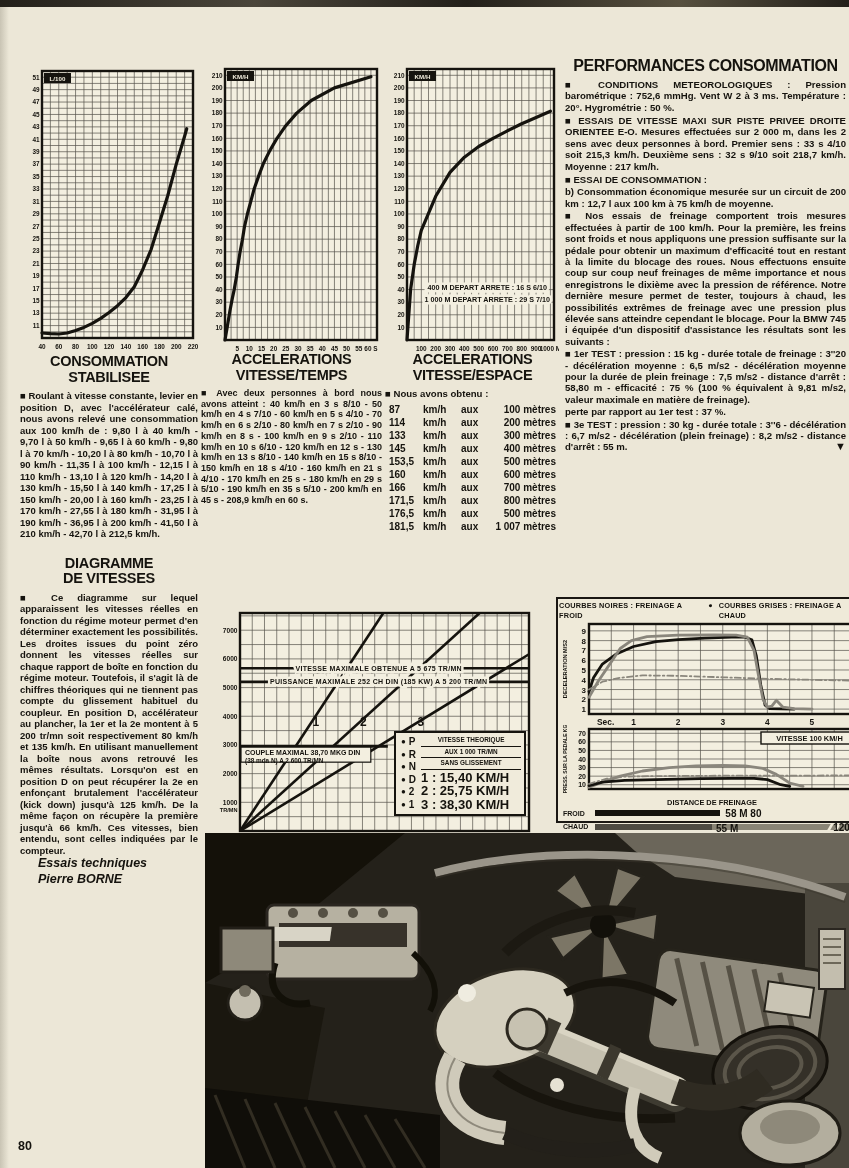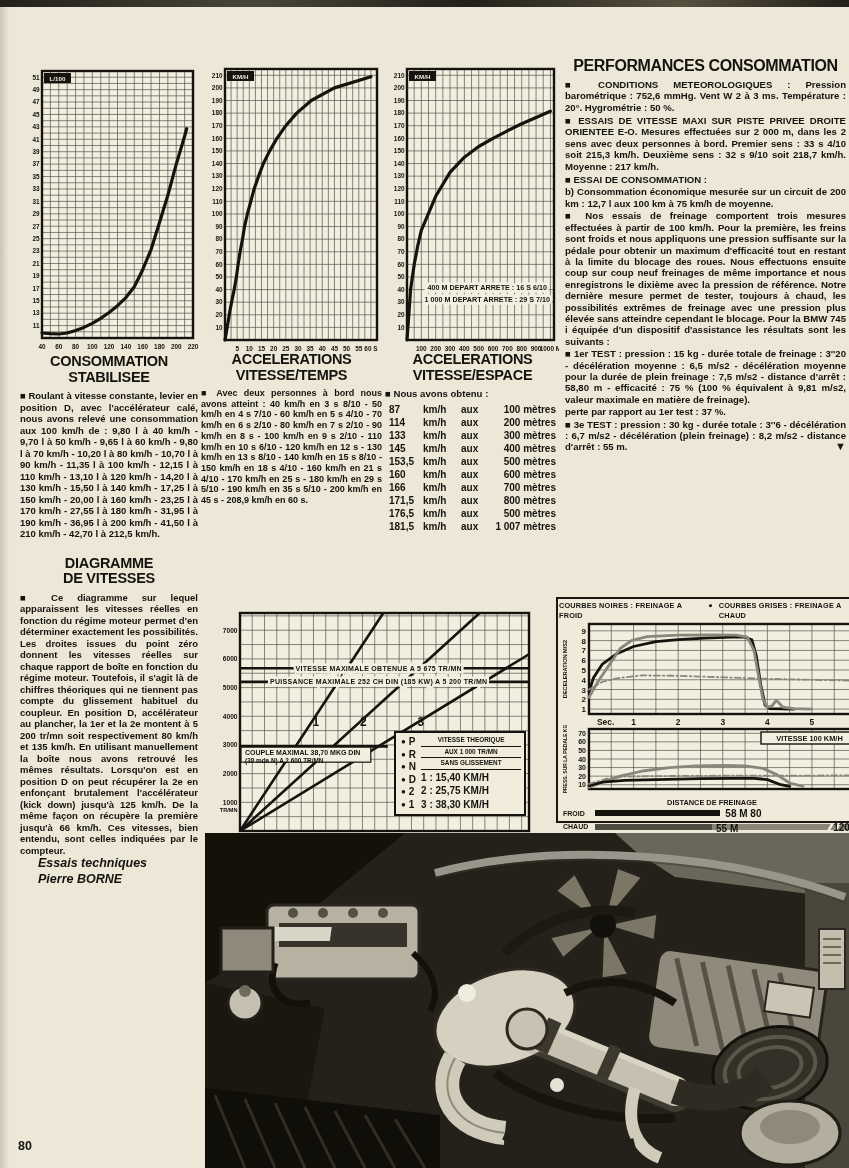--- a/index.html
+++ b/index.html
@@ -30,21 +30,21 @@
   .page-num{position:absolute;left:18px;top:1139px;font-size:12.5px;font-weight:bold;}
   .end-arrow{float:right;font-size:11px;line-height:10px;}
   
   .diag-legend{position:absolute;right:7px;bottom:32px;width:120px;background:#f0ebdb;border:2px solid #15130e;
     display:flex;padding:3px 3px 3px 5px;z-index:3;}
   .legend-letters{display:flex;flex-direction:column;justify-content:space-between;margin-right:5px;}
   .legend-letter{display:flex;align-items:center;font-size:10px;font-weight:bold;line-height:12px;}
   .legend-letter .dot{font-size:8px;margin-right:3px;}
   .legend-body{flex:1;}
   .legend-head{font-size:6.4px;font-weight:bold;line-height:8.4px;text-align:center;border-bottom:1px solid #15130e;padding-bottom:1px;margin-bottom:1px;}
-  .legend-val{font-size:10px;font-weight:bold;line-height:13.5px;white-space:nowrap;}
+  .legend-val{font-size:13px;font-weight:bold;line-height:13.5px;white-space:nowrap;}
   
   .frein-box{position:absolute;left:556px;top:597px;width:312px;height:226px;border:2.5px solid #1a1713;
     background:#efead9;box-sizing:border-box;padding:2px 1px 0 1px;}
   .frein-head{display:flex;justify-content:center;gap:6px;font-size:7.3px;font-weight:bold;letter-spacing:0.2px;line-height:10px;}
   .bars{position:relative;margin-top:1px;padding:0 4px;}
   .bars-title{text-align:center;font-size:7.4px;font-weight:bold;line-height:9px;}
   .bar-row{display:flex;align-items:center;height:13px;}
   .bar-lab{width:32px;font-size:7px;font-weight:bold;}
   .bar-track{position:relative;flex:1;height:13px;}
   .bar{position:absolute;top:3px;height:6px;}

